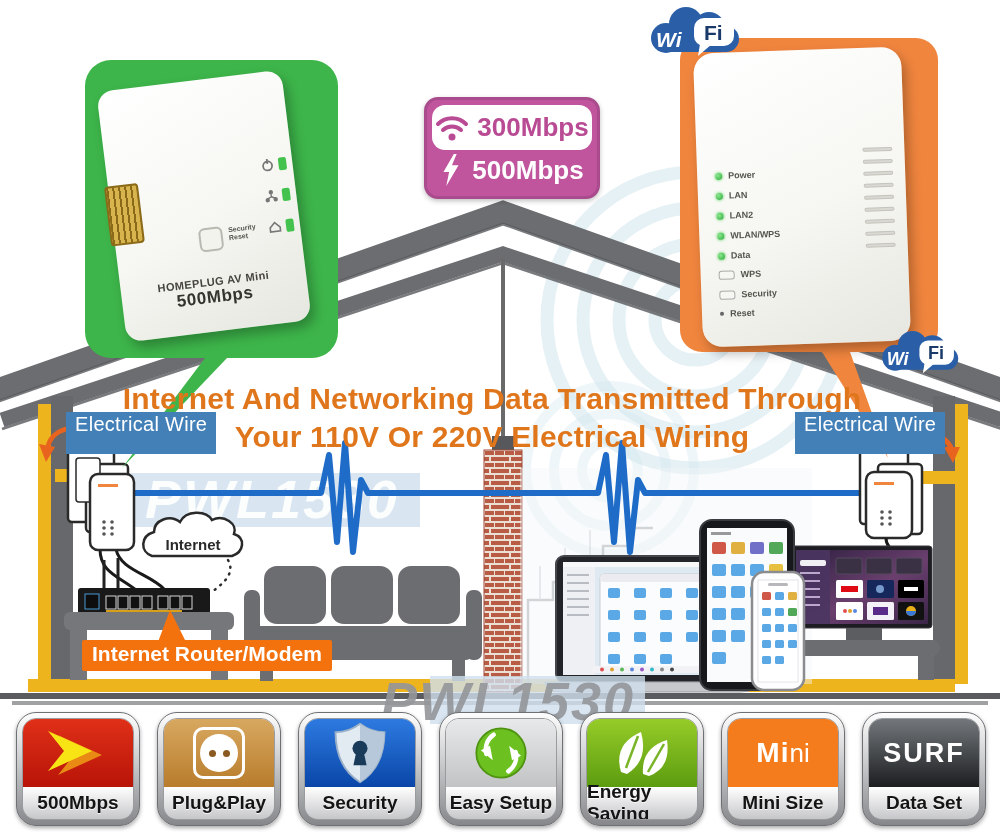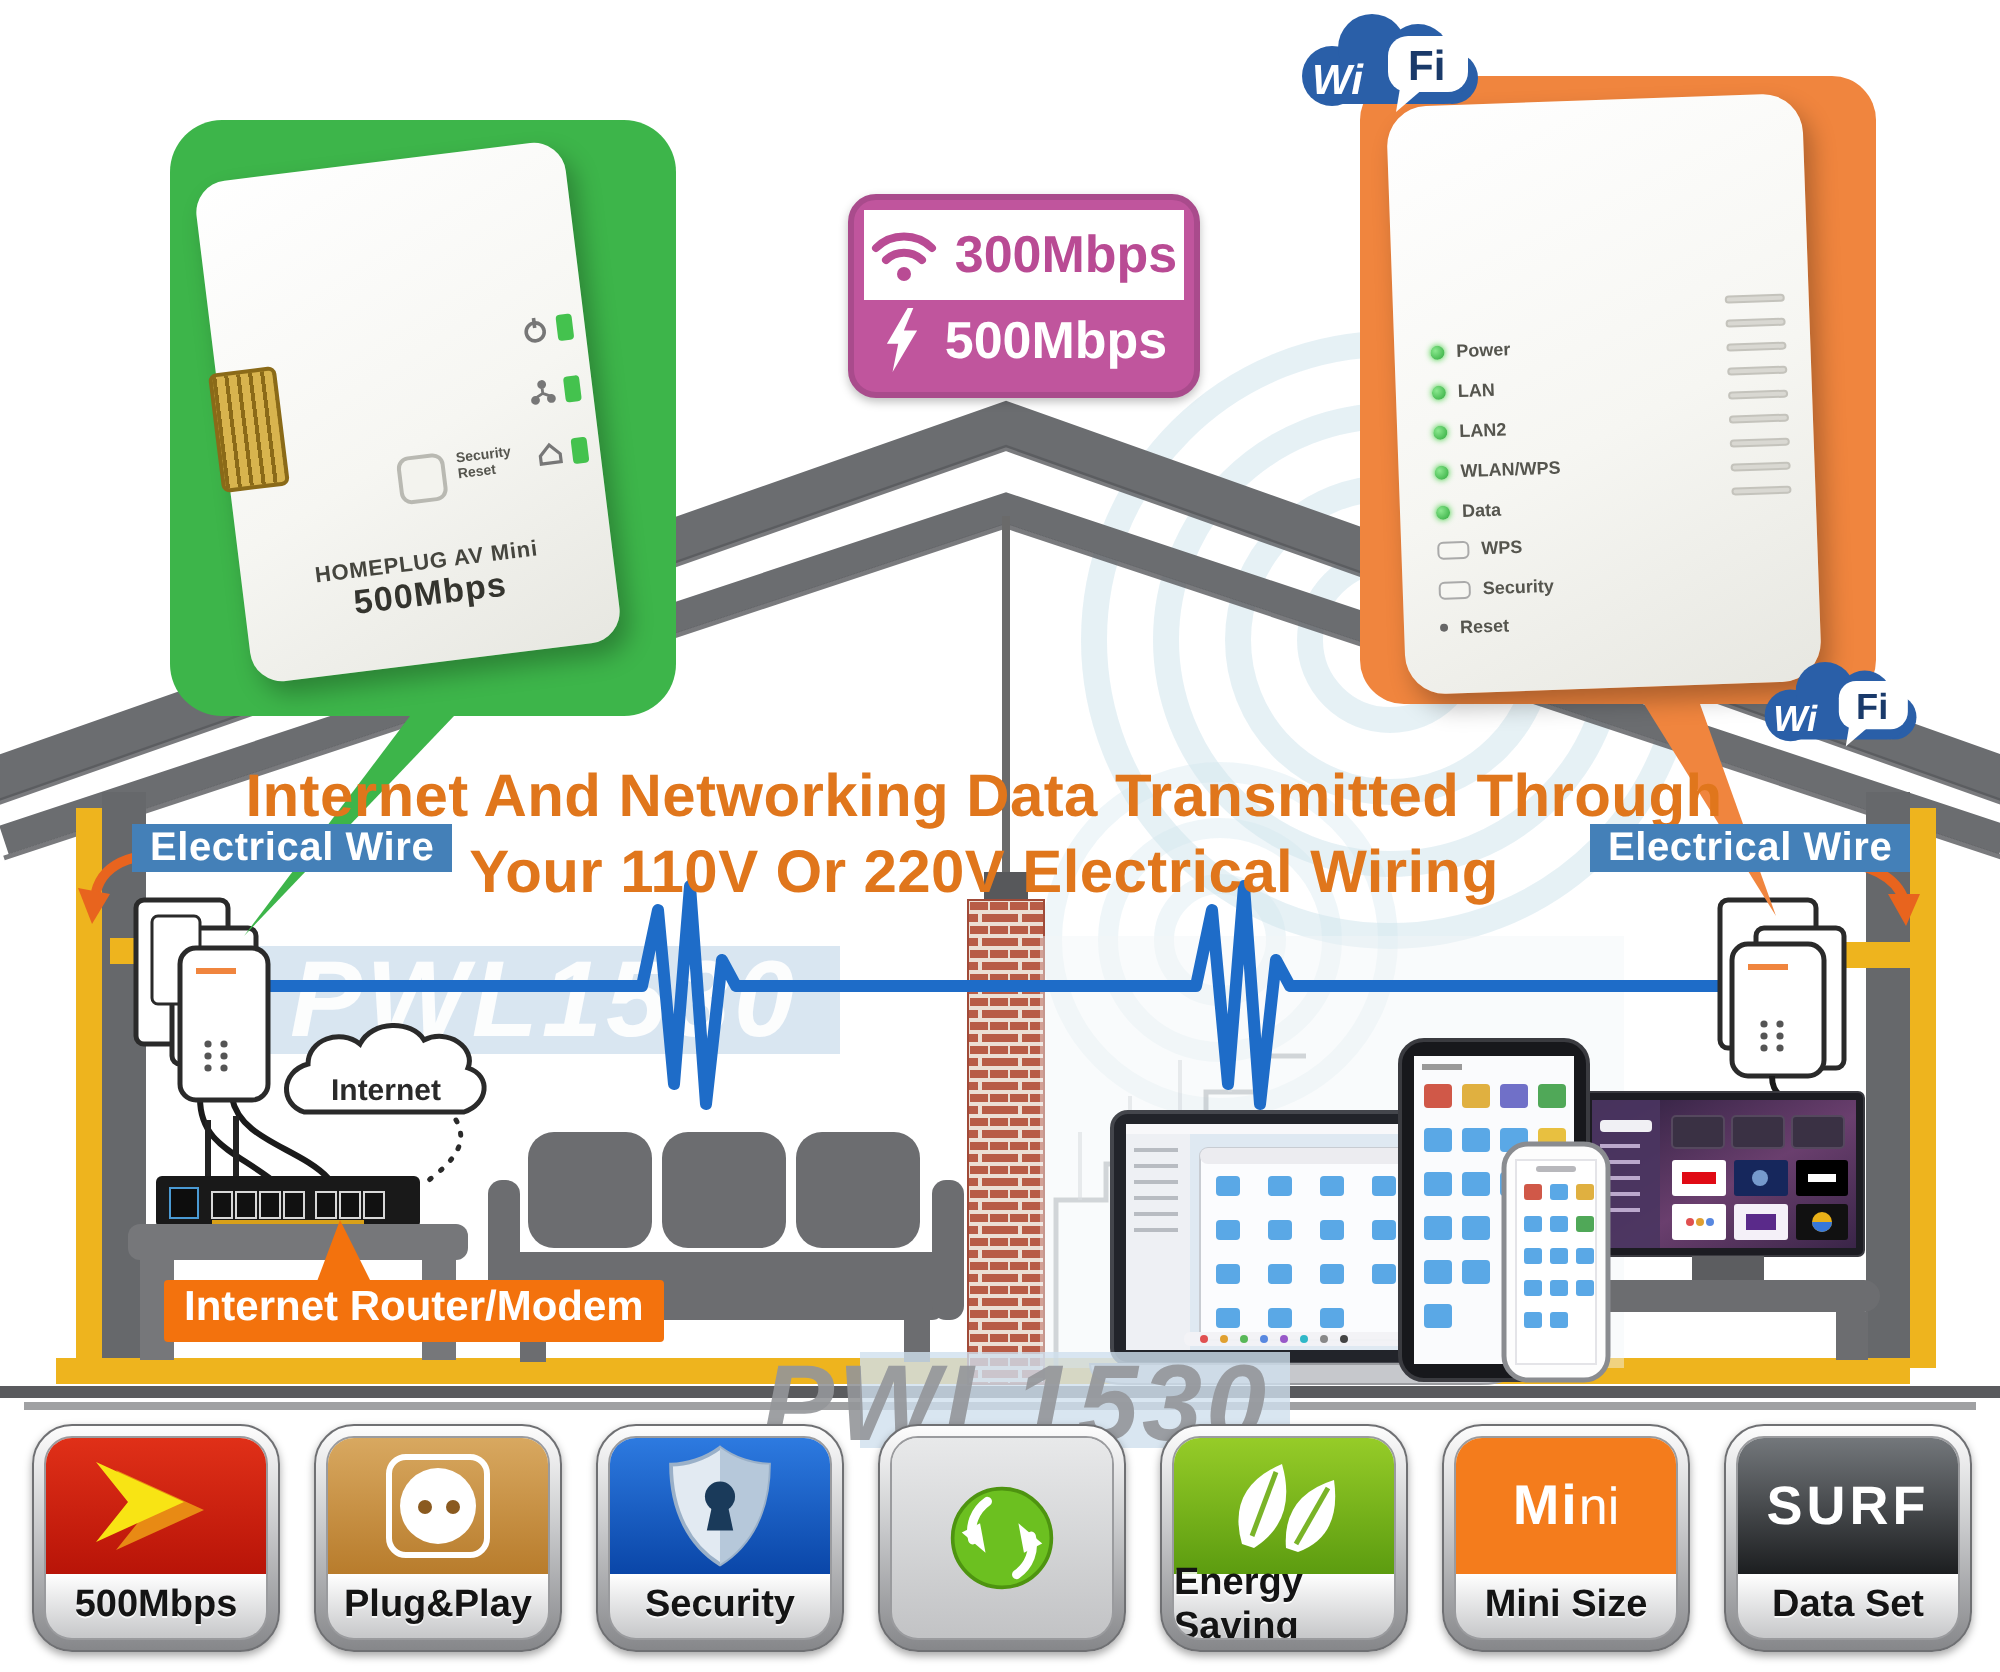--- a/index.html
+++ b/index.html
@@ -8,22 +8,22 @@
           font-family:"Liberation Sans",sans-serif;}
 
   
   #scene{position:absolute;left:0;top:0;z-index:1;}
 
   
   .headline{position:absolute;left:0;right:16px;text-align:center;color:#e0761c;
             font-size:30px;font-weight:600;letter-spacing:.2px;z-index:3;margin-top:16px;}
 
   
-  .wire-label{position:absolute;background:#4480b8;color:#fff;font-size:20px;font-weight:bold;
-              padding:1px 9px 0;z-index:4;letter-spacing:.3px;}
+  .wire-label{position:absolute;background:#4480b8;color:#fff;font-size:20px;font-weight:normal;
+              padding:1px 9px 18px;z-index:4;letter-spacing:.3px;}
 
   
   .router-label{position:absolute;background:#f3720d;color:#fff;font-size:21px;font-weight:bold;
                 padding:2px 10px 5px;z-index:4;border-radius:2px;text-align:center;}
 
   
   .panel{position:absolute;z-index:2;}
   #green-panel{left:85px;top:60px;width:253px;height:298px;background:#3db54a;border-radius:26px;}
   #orange-panel{left:680px;top:38px;width:258px;height:314px;background:#f0853e;border-radius:22px;}
 
@@ -56,21 +56,21 @@
   .btn-pill{width:16px;height:9px;border:1.5px solid #aaa;border-radius:3px;background:#f6f6f2;}
   .reset-row{display:flex;align-items:center;gap:6px;margin-top:4px;}
   .reset-dot{width:4px;height:4px;border-radius:50%;background:#666;}
   .vents{position:absolute;right:12px;top:100px;display:flex;flex-direction:column;gap:8px;}
   .vent{width:30px;height:4px;border-radius:2px;background:#d9d8d2;border:1px solid #c4c3bc;}
 
   
   #speed-badge{position:absolute;left:424px;top:97px;width:176px;height:102px;z-index:3;
                background:#c0559d;border:3px solid #a94b8c;border-radius:14px;
                box-shadow:0 2px 5px rgba(0,0,0,.25);}
-  .badge-top{position:absolute;left:5px;top:5px;right:5px;height:45px;background:#fff;border-radius:0;
+  .badge-top{position:absolute;left:5px;top:5px;right:5px;height:45px;background:#fff;border-radius:13px;
              display:flex;align-items:center;justify-content:center;gap:8px;}
   .badge-bottom{position:absolute;left:5px;bottom:4px;right:5px;height:44px;
                 display:flex;align-items:center;justify-content:center;gap:10px;}
   .badge-top .spd{color:#b94b94;font-size:26px;font-weight:bold;}
   .badge-bottom .spd{color:#fff;font-size:26px;font-weight:bold;}
 
   
   .wifi-logo{position:absolute;z-index:5;}
 
   
@@ -610,20 +610,21 @@
       <div class="tile-inner">
         <div class="tile-glyph g-silver">
           <svg width="64" height="64" viewBox="0 0 70 70">
             <circle cx="35" cy="35" r="27" fill="#6cc020" stroke="#4e9410" stroke-width="2"></circle>
             <path d="M27 15 C20 20 17 28 19 36" stroke="#fff" stroke-width="5" fill="none" stroke-linecap="round"></path>
             <polygon points="13,32 26,43 23,27" fill="#fff"></polygon>
             <path d="M43 55 C50 50 53 42 51 34" stroke="#fff" stroke-width="5" fill="none" stroke-linecap="round"></path>
             <polygon points="57,38 44,27 47,43" fill="#fff"></polygon>
           </svg>
         </div>
+        <div class="tile-label">Easy Setup</div>
       </div>
     </div>
 
     <div class="tile">
       <div class="tile-inner">
         <div class="tile-glyph g-green">
           <svg width="70" height="58" viewBox="0 0 70 58">
             <path d="M14 48 Q6 20 34 8 Q42 36 20 50 Z" fill="#fff"></path>
             <path d="M31 12 L19 44" stroke="#7ab428" stroke-width="2.5" fill="none"></path>
             <path d="M36 50 Q34 24 60 16 Q64 44 42 52 Z" fill="#fff"></path>

